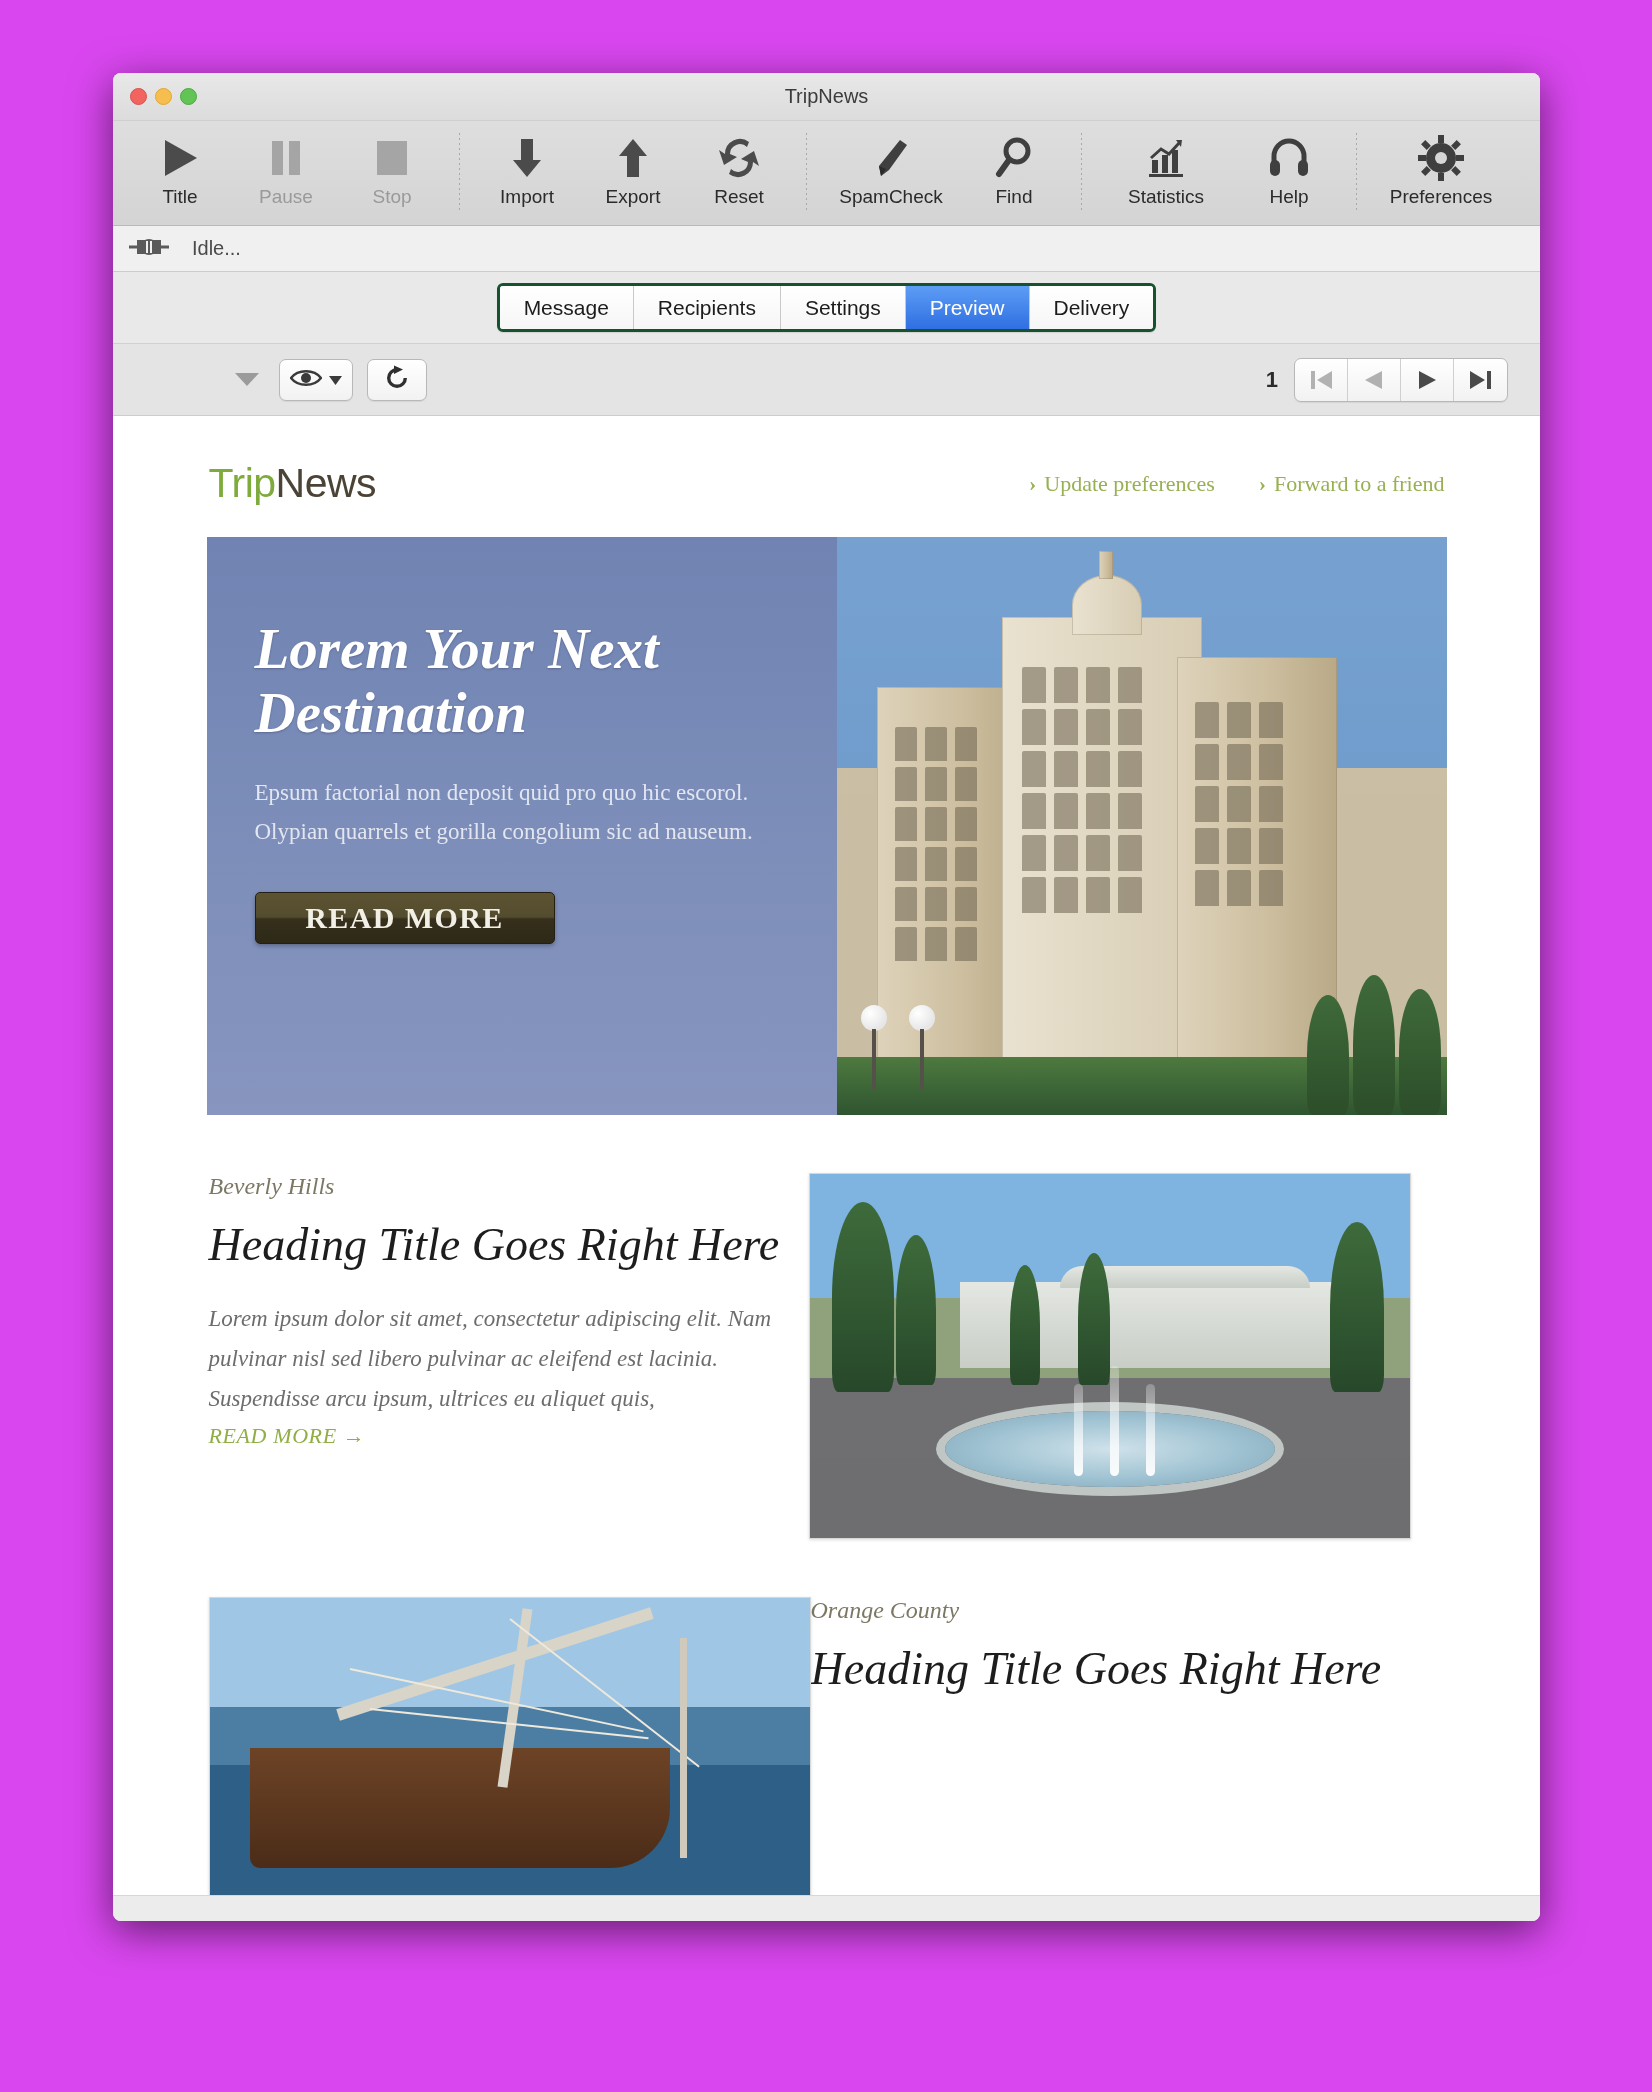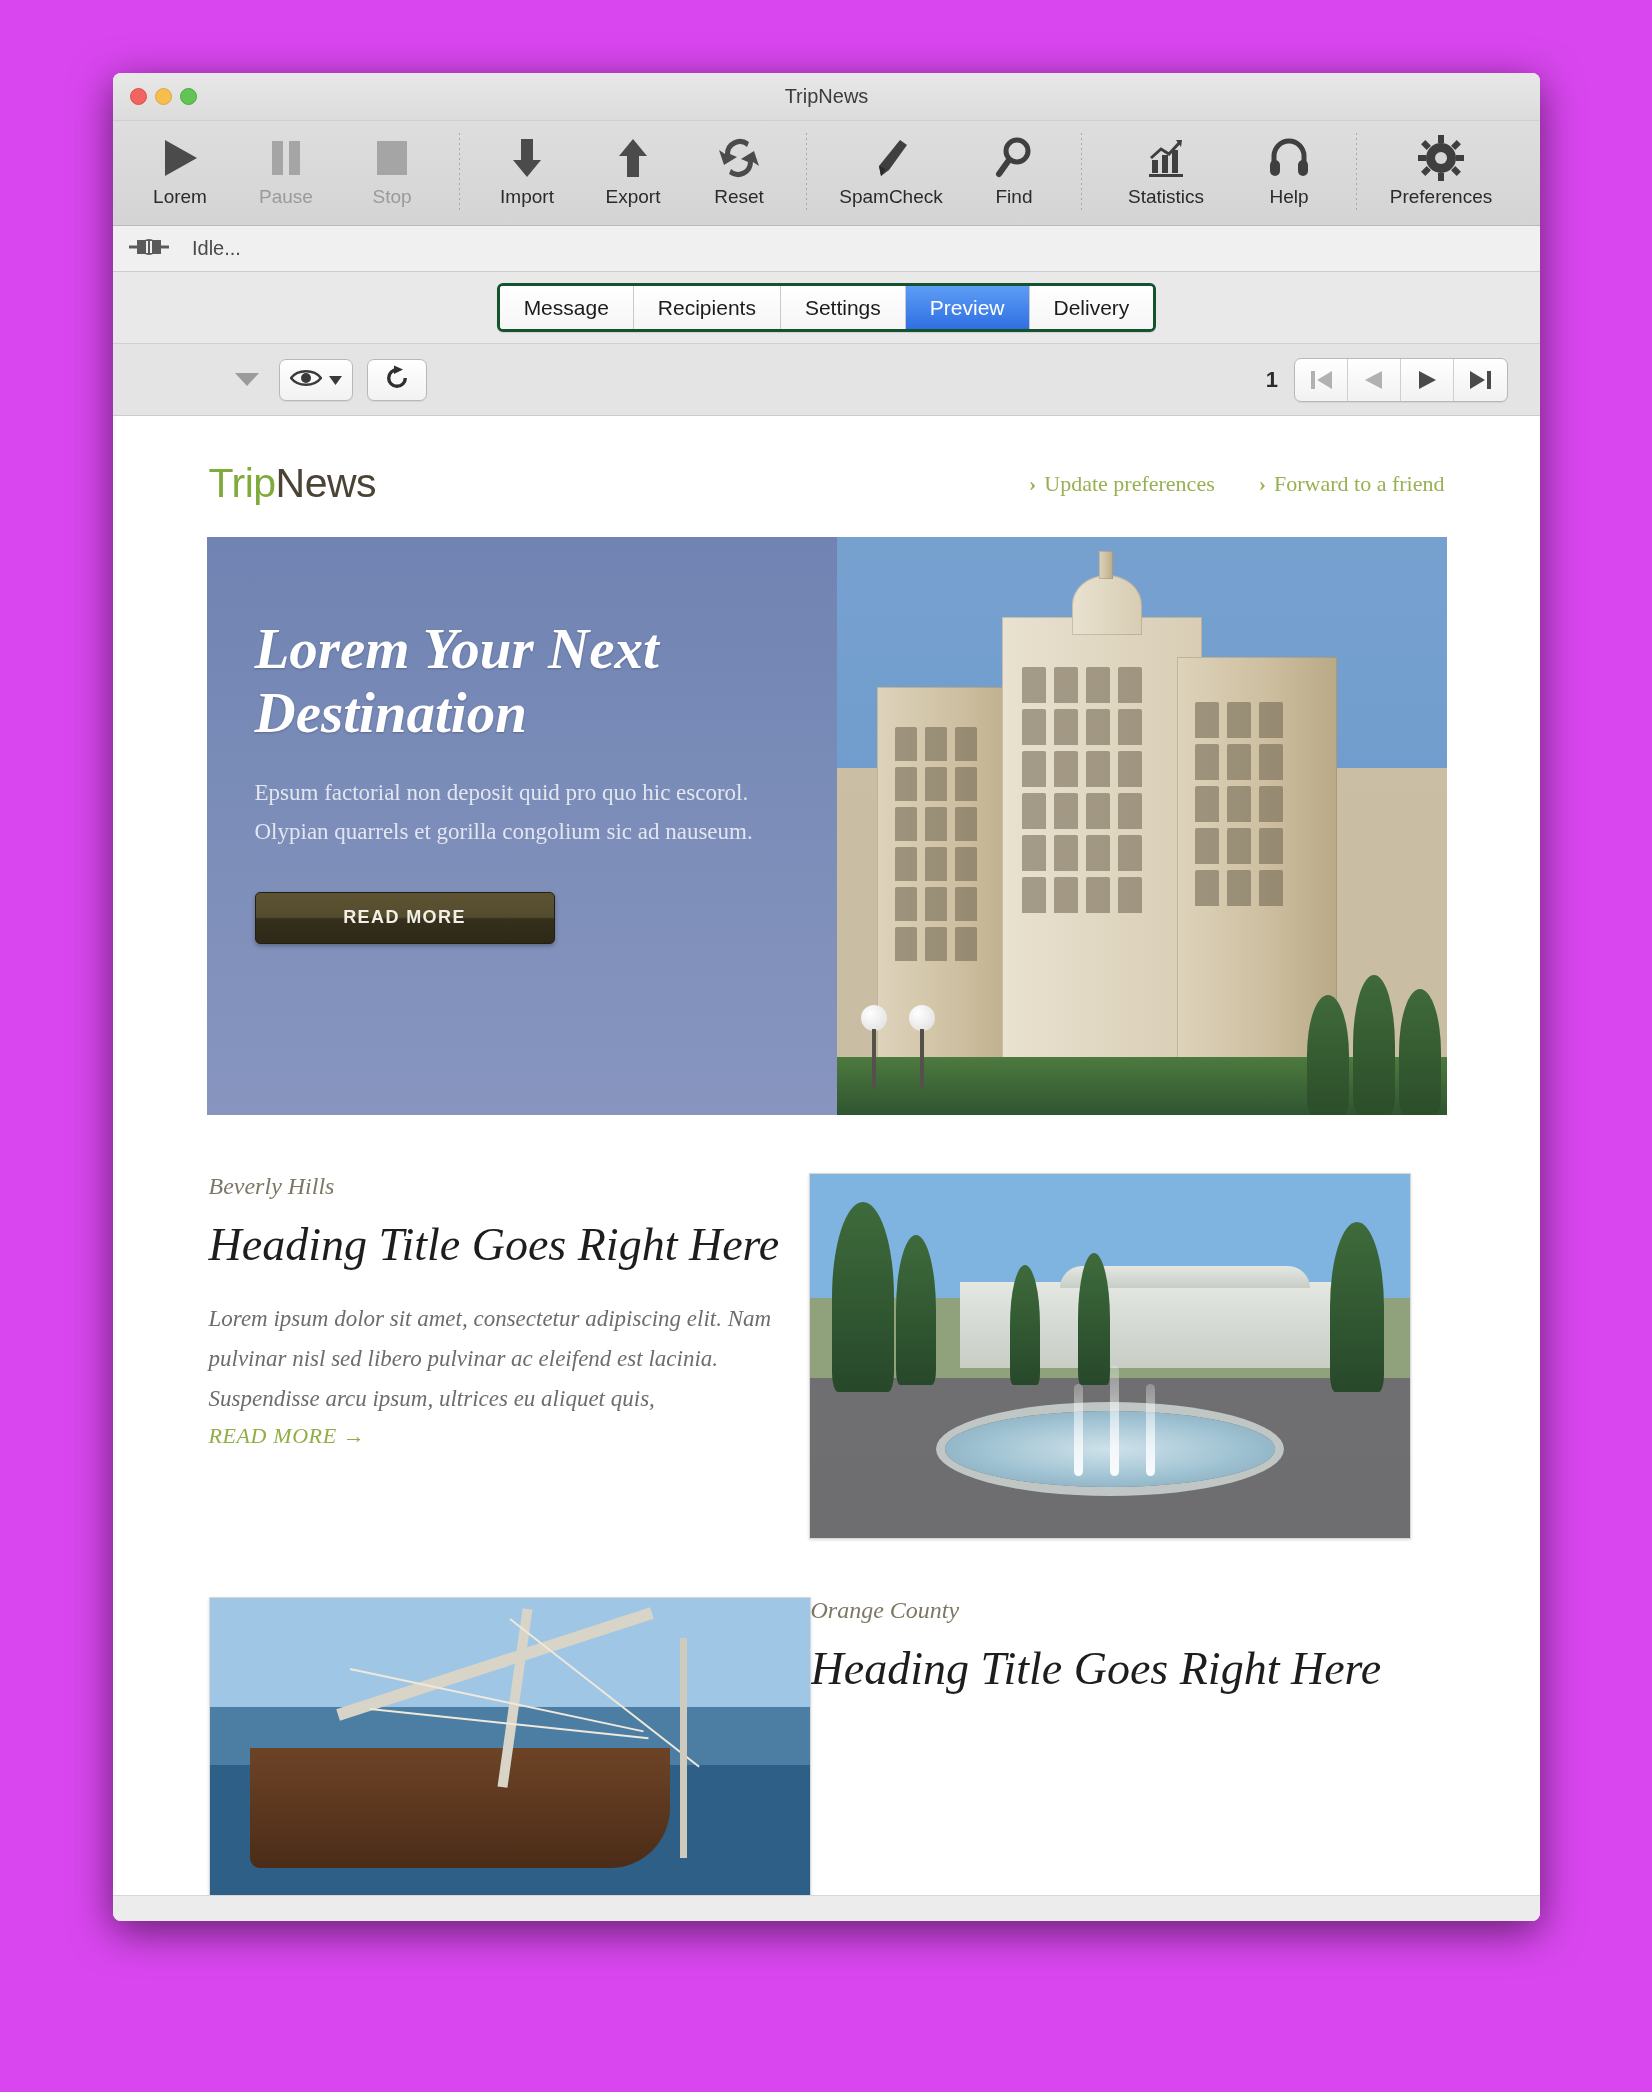--- a/index.html
+++ b/index.html
@@ -194,21 +194,21 @@
   }
   .hero-btn {
     margin-top: 40px; width: 300px; height: 52px;
     display: flex; align-items: center; justify-content: center;
     background: linear-gradient(to bottom, #5b5331 0%, #544c2e 48%, #352f1c 52%, #2e2917 100%);
     border-radius: 5px; border: 1px solid #241f12;
     box-shadow: 0 2px 4px rgba(0,0,0,.28);
     cursor: default;
   }
   .hero-btn span {
-    font-family: Liberation Sans, sans-serif; font-size: 18px; letter-spacing: 1.4px;
+    font-family: Liberation Serif, serif; font-size: 30px; letter-spacing: 1.4px;
     color: #f2efe6; font-weight: bold;
   }
 
   
   .article {
     display: flex; align-items: flex-start; 
     padding: 58px 2px 0 2px;
     font-style: italic;
   }
   .art-text { width: 600px; }
@@ -271,21 +271,21 @@
 
   <div class="toolbar">
 
     <div class="tgroup">
       <div class="titem">
         <div class="ico">
           <svg width="40" height="42" viewBox="0 0 40 42">
                 <polygon points="5,3 37,21 5,39" fill="#4b4b4b"></polygon>
               </svg>
         </div>
-        <div class="lbl">Lorem</div>
+        <div class="lbl">Title</div>
       </div>
       <div class="titem dim">
         <div class="ico">
           <svg width="40" height="42" viewBox="0 0 40 42">
                 <rect x="6" y="4" width="11" height="34" fill="#a5a5a5"></rect>
                 <rect x="23" y="4" width="11" height="34" fill="#a5a5a5"></rect>
               </svg>
         </div>
         <div class="lbl">Pause</div>
       </div>

